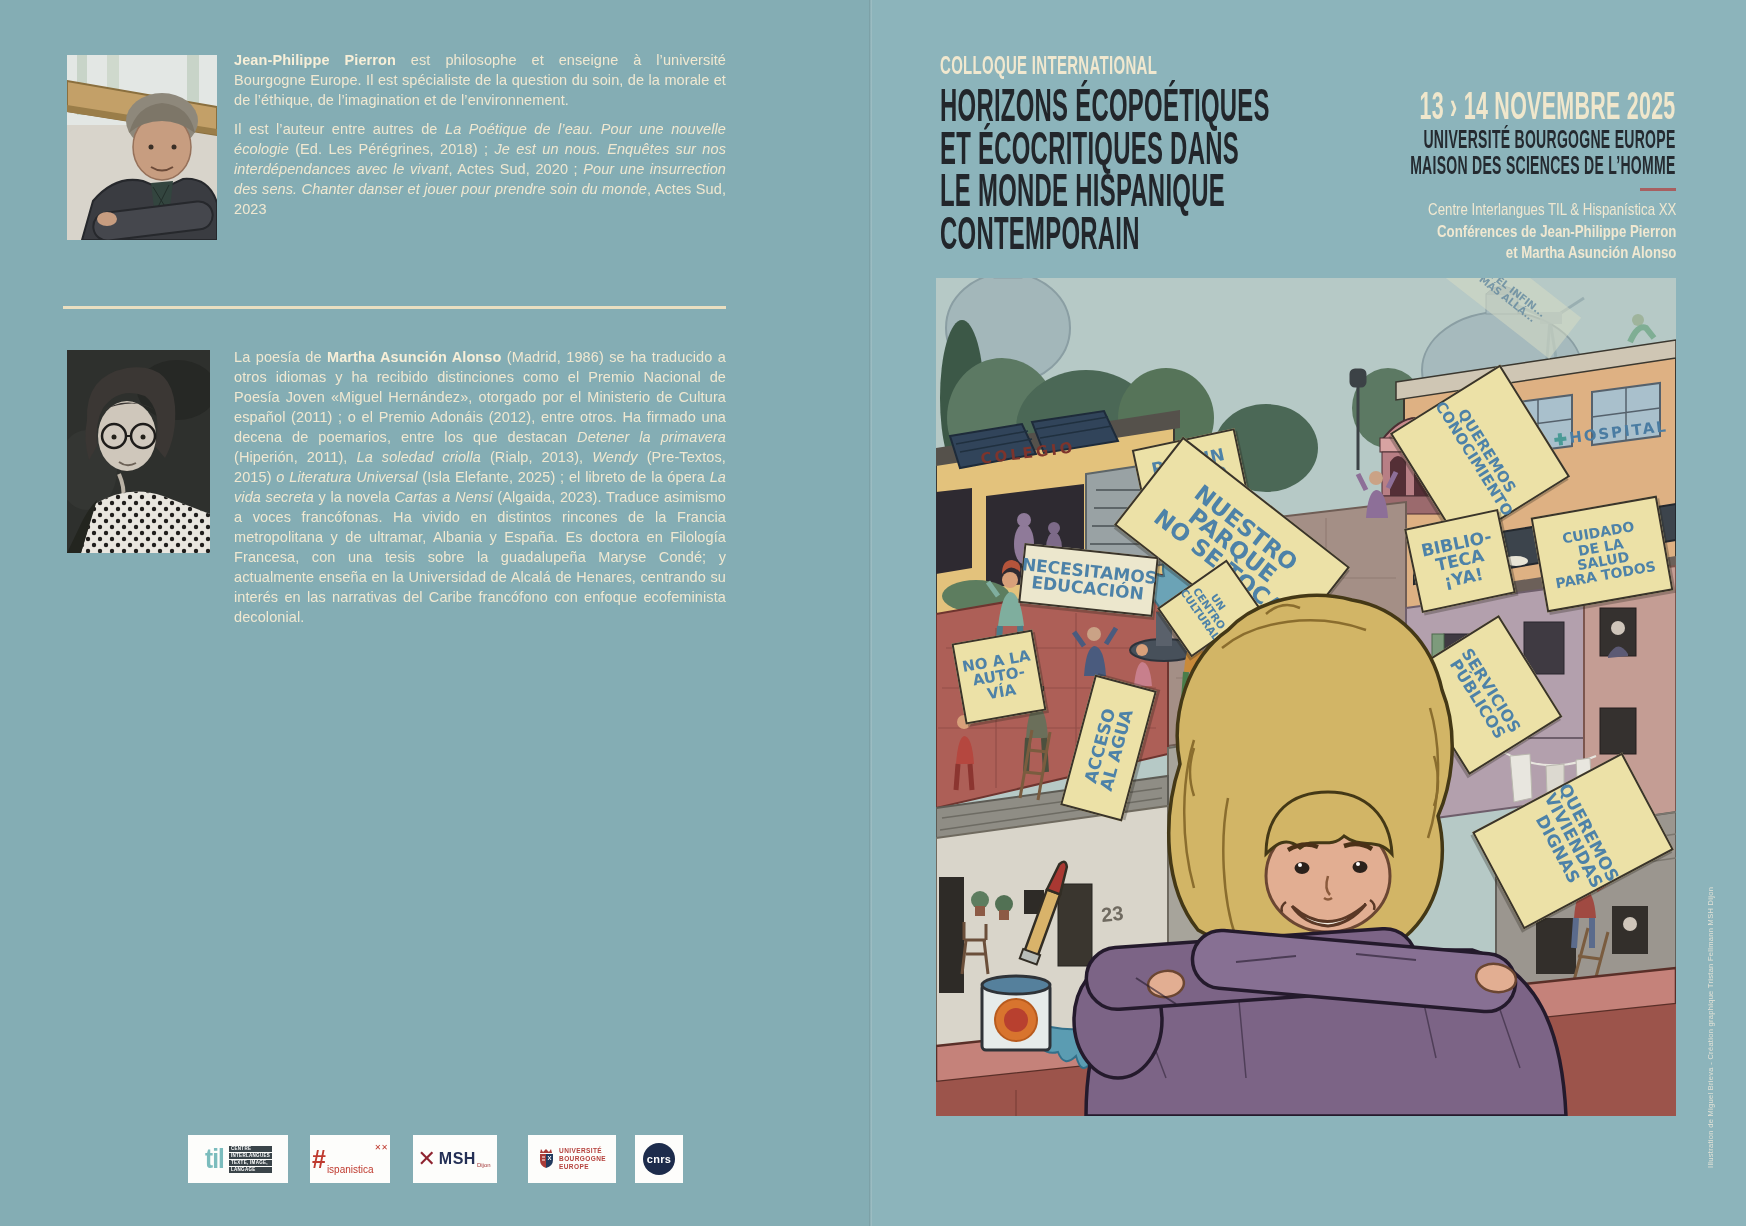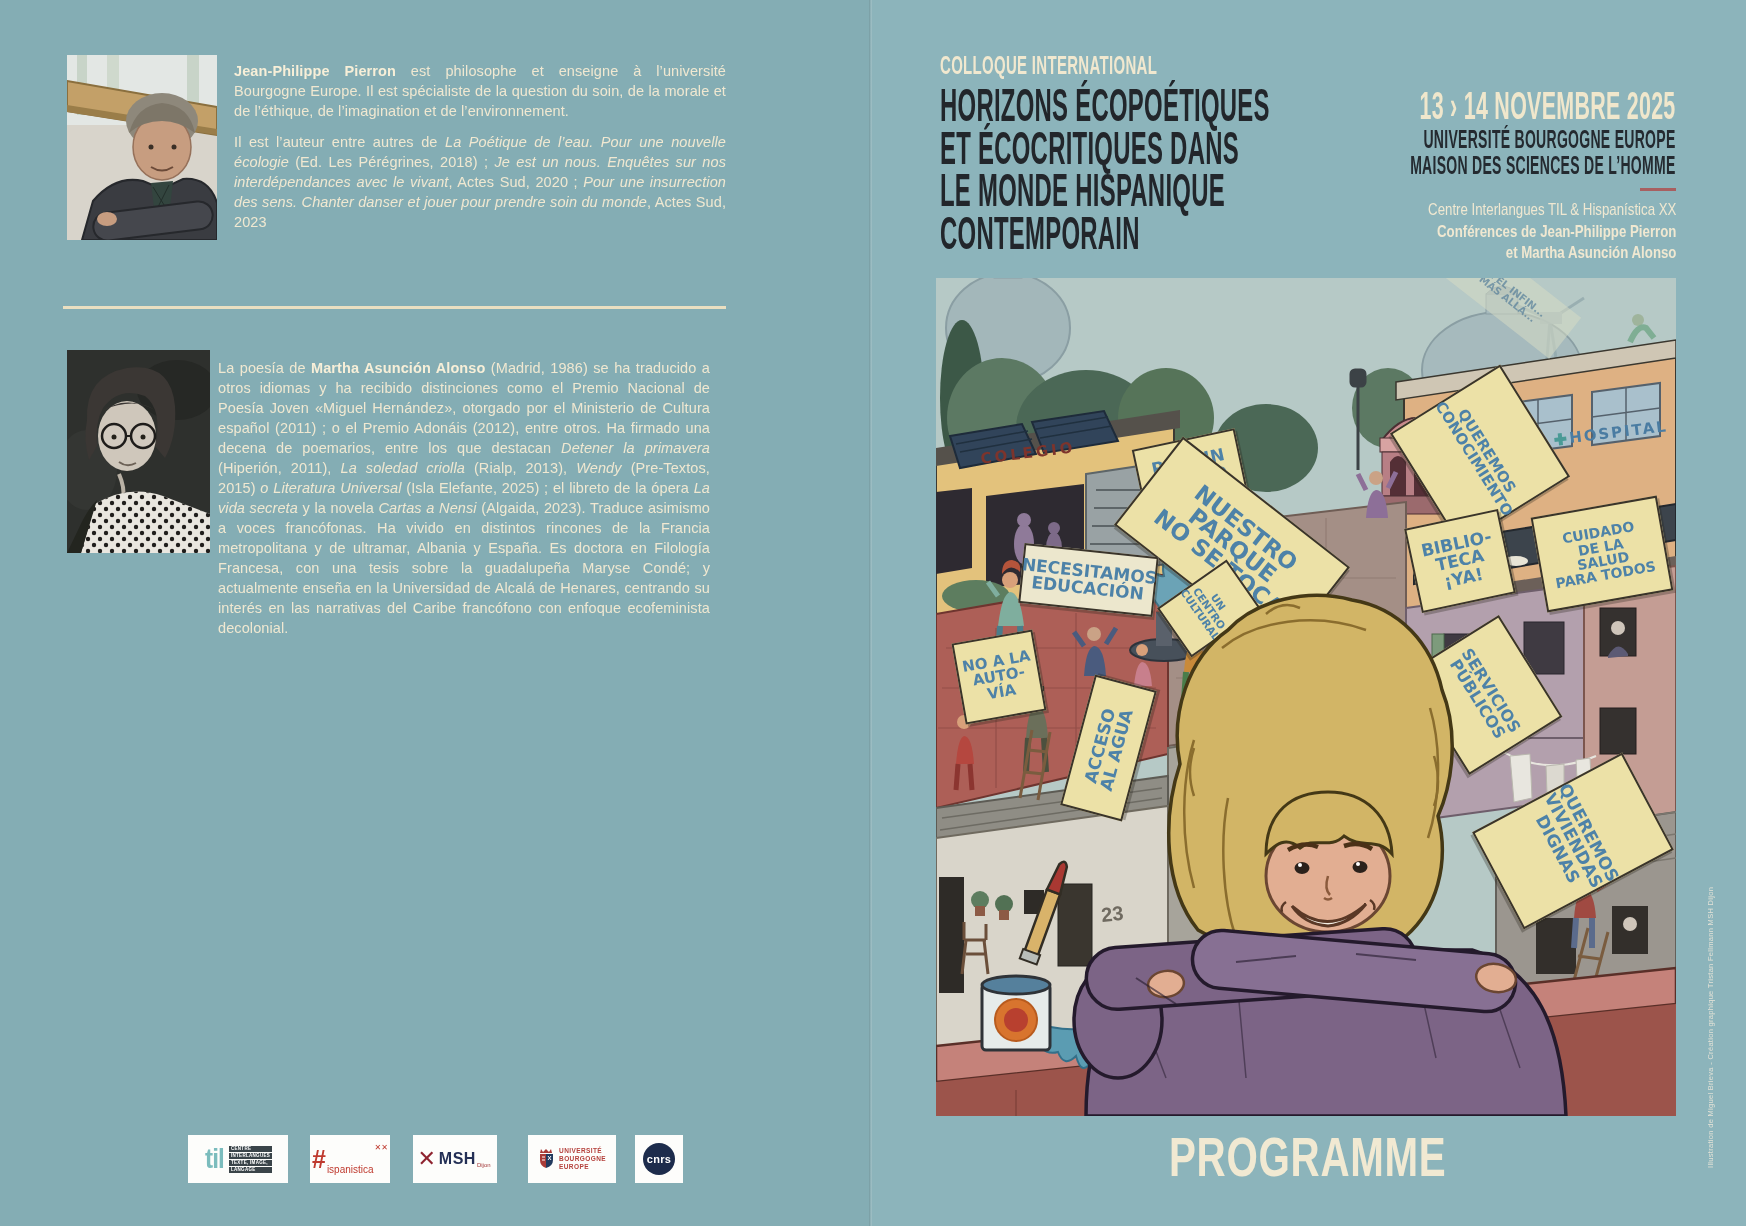--- a/index.html
+++ b/index.html
@@ -10,22 +10,22 @@
   #panel-right{position:absolute;left:870px;top:0;width:876px;height:1226px;background:#8cb4bb;}
   #fold{position:absolute;left:869px;top:0;width:3px;height:1226px;
     background:linear-gradient(90deg,rgba(0,0,0,.10),rgba(255,255,255,.18));}
   
   .photo{position:absolute;overflow:hidden;}
   #photo1{left:67px;top:55px;width:150px;height:185px;}
   #photo2{left:67px;top:350px;width:143px;height:203px;}
   .bio{position:absolute;width:492px;color:#f0e8d1;font-size:14.5px;line-height:20px;
     text-align:justify;letter-spacing:.1px;}
   #bio1{left:234px;top:50px;}
-  #bio2{left:218px;top:347px;}
-  .bio p{margin:11px 0 9px 0;}
+  #bio2{left:234px;top:347px;}
+  .bio p{margin:0 0 9px 0;}
   .seg-b{font-weight:700;color:#f7efd8;}
   .seg-i{font-style:italic;}
   #divider{position:absolute;left:63px;top:306px;width:663px;height:3px;background:#eadfc1;}
   
   .logo-box{position:absolute;top:1135px;height:48px;background:#fdfdfb;display:flex;
     align-items:center;justify-content:center;box-sizing:border-box;}
   #logo-til{left:188px;width:100px;gap:4px;}
   #logo-til .til{color:#7bbcbd;font-weight:700;font-size:27px;letter-spacing:-1px;transform:scaleX(.9);}
   .chips{display:flex;flex-direction:column;gap:1px;}
   .chip{background:#3a4449;color:#fff;font-size:4.5px;line-height:6px;padding:0 2px;
@@ -530,20 +530,17 @@
           <ellipse cx="182" cy="742" rx="44" ry="58" fill="#7c6486" stroke="#241a2c" stroke-width="3.5"></ellipse>
           <rect x="150" y="660" width="330" height="62" rx="31" fill="#7c6486" stroke="#241a2c" stroke-width="3.5" transform="rotate(-4 315 691)"></rect>
           <rect x="256" y="664" width="324" height="58" rx="29" fill="#877093" stroke="#241a2c" stroke-width="3.5" transform="rotate(5 418 693)"></rect>
           <ellipse cx="560" cy="700" rx="20" ry="14" fill="#e2ae92" stroke="#6b4632" stroke-width="2.5" transform="rotate(10 560 700)"></ellipse>
           <ellipse cx="230" cy="706" rx="18" ry="13" fill="#e2ae92" stroke="#6b4632" stroke-width="2.5" transform="rotate(-8 230 706)"></ellipse>
           <path d="M300,684 l60,-6 M420,676 l60,6 M200,700 l40,26" stroke="#241a2c" stroke-width="2" opacity=".6"></path>
         </g>
       </svg>
     </div>
 
-    <div id="programme-row">
-      <span id="programme">PROGRAMME</span>
-    </div>
     <div id="credit">Illustration de Miguel Brieva - Création graphique Tristan Fellmann MSH Dijon</div>
   </div>
 
   <div id="fold"></div>
 </div>
 
 </body></html>

